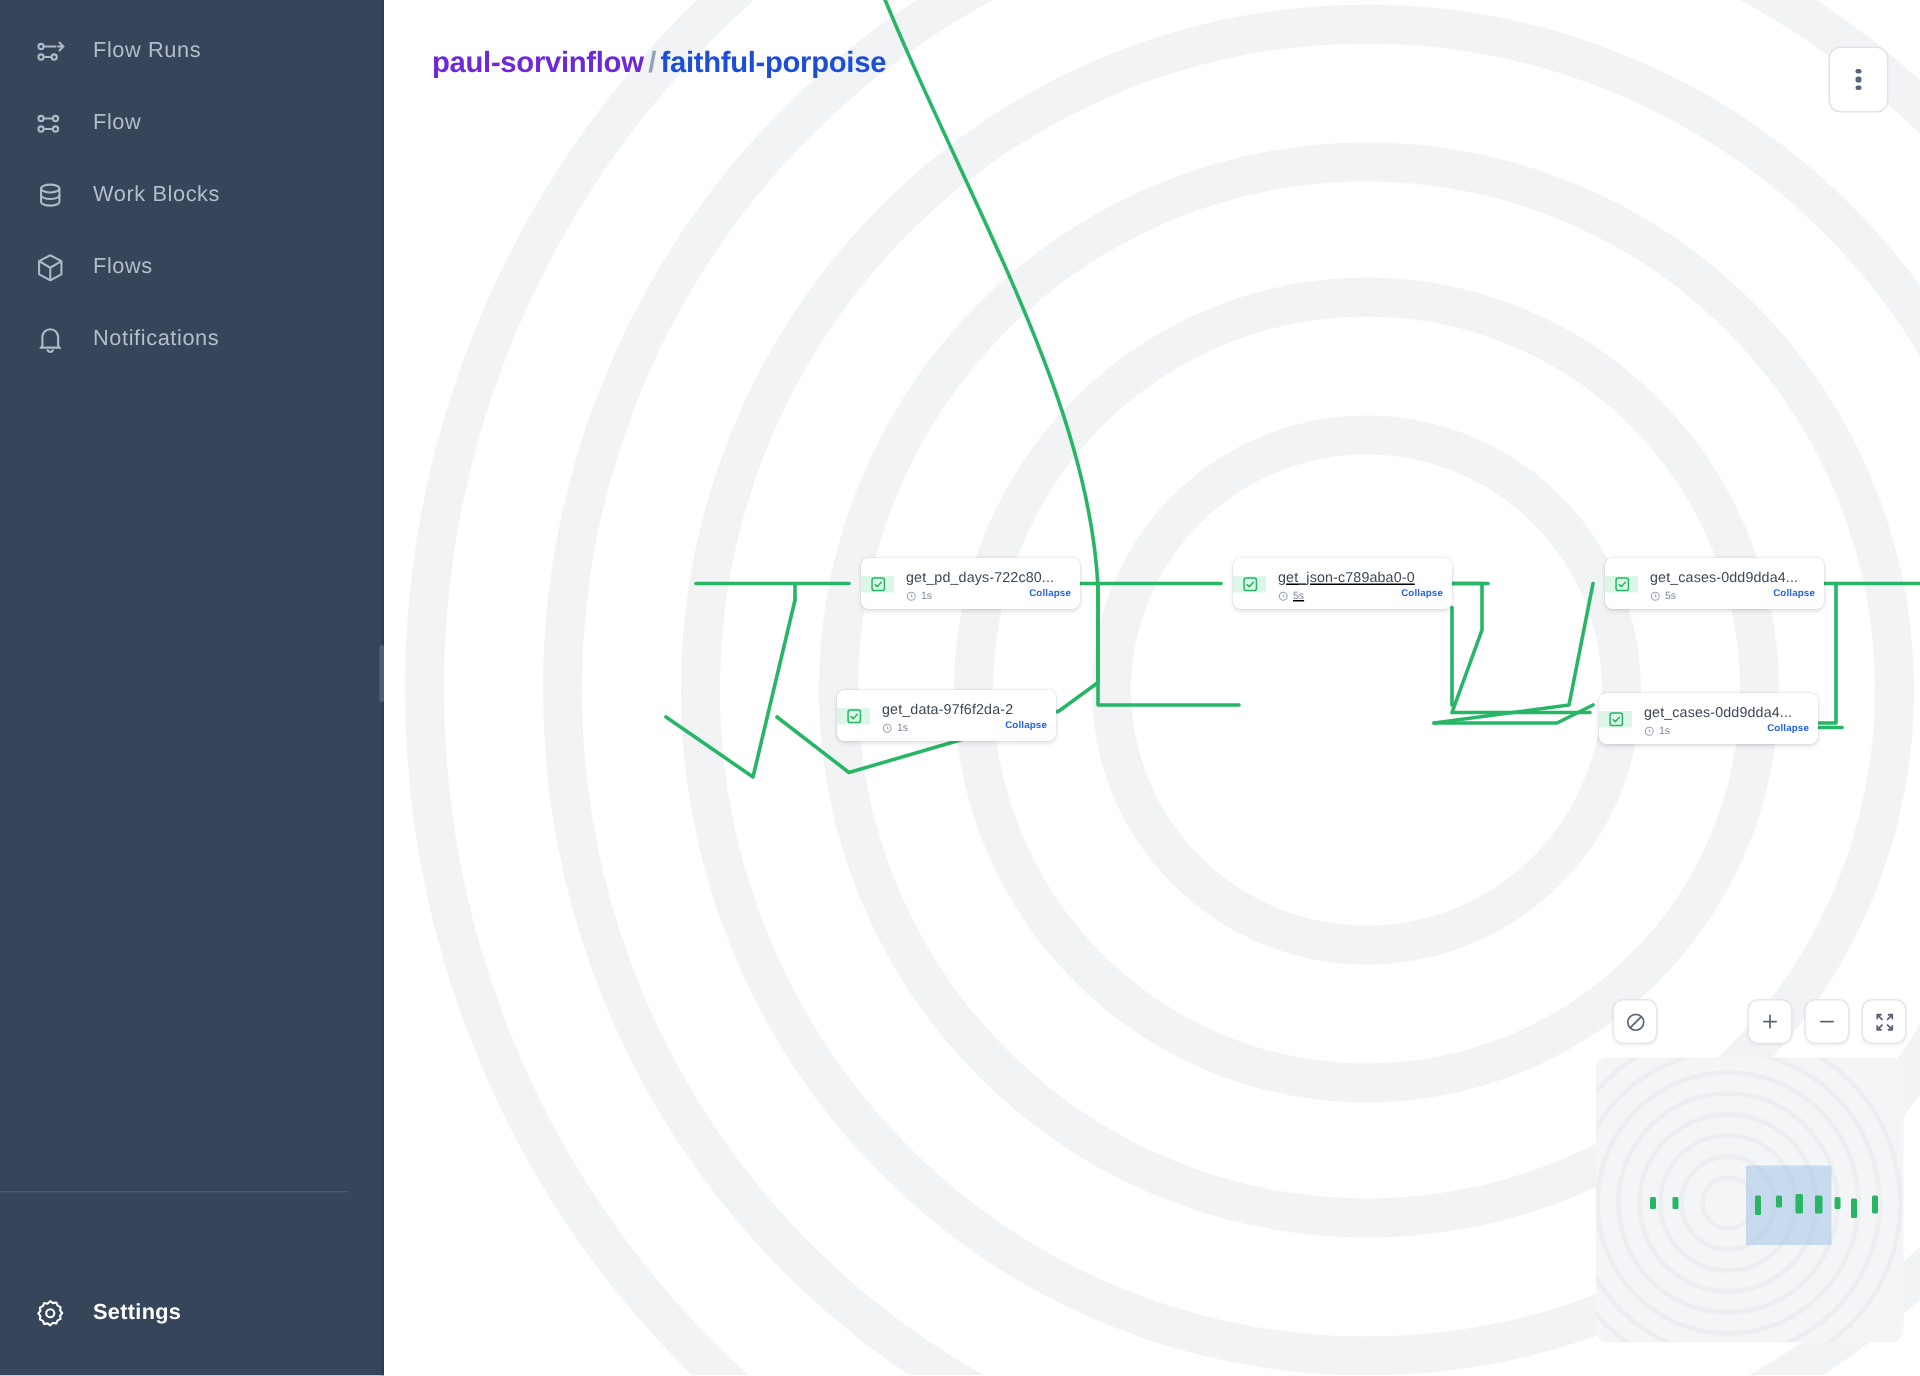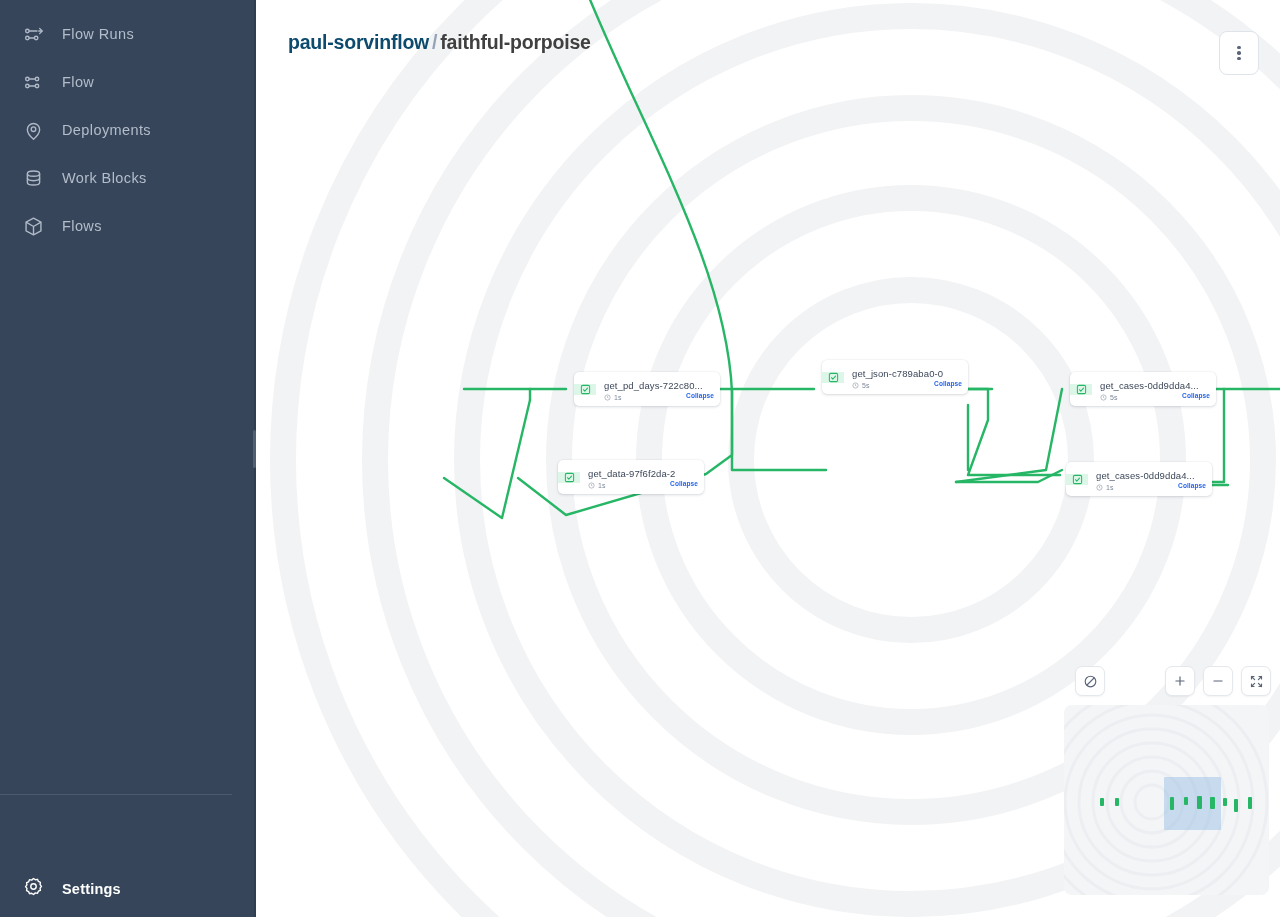--- a/index.html
+++ b/index.html
@@ -37,21 +37,21 @@
   .nav-label { font-size: 14.5px; letter-spacing: .4px; color: #b3bdcb; white-space: nowrap; }
 
   .sidebar-spacer { flex: 1 1 auto; }
   .sidebar-divider {
     height: 1px; background: #4a5a70;
     margin: 0 24px 0 0;
     width: 232px;
   }
   .settings-block { padding: 18px 0 20px 0; }
   .settings-item {
-    display:flex; align-items:flex-end; gap:18px;
+    display:flex; align-items:center; gap:18px;
     height: 44px; padding-left: 22px; cursor:pointer;
   }
   .settings-item .nav-label { color: #ffffff; font-weight: 600; letter-spacing: .2px; }
   .settings-item .nav-icon svg { stroke: #ffffff; }
   .sidebar-edge {
     position:absolute; right:0; top:0; width:2px; height:917px; background:#2f3d50;
   }
   .sidebar-scroll-handle {
     position: absolute; right: 0px; top: 430px;
     width: 3px; height: 38px; border-radius: 2px;
@@ -70,23 +70,23 @@
   .watermark { position:absolute; inset:0; pointer-events:none; }
 
   
   .crumb {
     position: absolute; left: 32px; top: 31px;
     font-size: 19.5px; font-weight: 700;
     letter-spacing: -0.2px;
     z-index: 20;
     white-space: nowrap;
   }
-  .crumb-flow { color: #0c4a6e; cursor: pointer; }
+  .crumb-flow { color: #6d28d9; cursor: pointer; }
   .crumb-sep { color: #94a3b8; font-weight: 600; margin: 0 3px; }
-  .crumb-run { color: #404040; }
+  .crumb-run { color: #1d4ed8; }
 
   .kebab-btn {
     position: absolute; right: 21px; top: 31px;
     width: 40px; height: 44px;
     border: 1px solid #dfe3ea; border-radius: 8px;
     background: #fff; cursor: pointer;
     display:flex; align-items:center; justify-content:center;
     z-index: 20;
   }
   .kebab-dot { width: 3.5px; height: 3.5px; background: #5b657a; border-radius: 50%; display:block; margin: 2px 0; }
@@ -201,29 +201,20 @@
             <circle cx="5" cy="8" r="2"></circle>
               <circle cx="5" cy="16" r="2"></circle>
             <circle cx="16" cy="8" r="2"></circle>
               <circle cx="16" cy="16" r="2"></circle>
             <path d="M7 8h7M7 16h7"></path>
           </svg>
         </span>
         <span class="nav-label">Flow</span>
       </div>
 
-      <div class="nav-item">
-        <span class="nav-icon">
-          <svg viewBox="0 0 24 24" fill="none" stroke="#aeb8c6" stroke-width="1.6">
-            <path d="M12 22s7-6.2 7-11a7 7 0 1 0-14 0c0 4.8 7 11 7 11z"></path>
-            <circle cx="12" cy="10.5" r="2.6"></circle>
-          </svg>
-        </span>
-        <span class="nav-label">Deployments</span>
-      </div>
 
       <div class="nav-item">
         <span class="nav-icon">
           <svg viewBox="0 0 24 24" fill="none" stroke="#aeb8c6" stroke-width="1.6">
             <ellipse cx="12" cy="6.5" rx="7" ry="3"></ellipse>
             <path d="M5 6.5v5c0 1.7 3.1 3 7 3s7-1.3 7-3v-5"></path>
             <path d="M5 11.5v5c0 1.7 3.1 3 7 3s7-1.3 7-3v-5"></path>
           </svg>
         </span>
         <span class="nav-label">Work Blocks</span>
@@ -232,20 +223,29 @@
       <div class="nav-item">
         <span class="nav-icon">
           <svg viewBox="0 0 24 24" fill="none" stroke="#aeb8c6" stroke-width="1.6" stroke-linejoin="round">
             <path d="M12 2.5 20.5 7v10L12 21.5 3.5 17V7z"></path>
             <path d="M12 12v9.5M12 12 3.5 7M12 12l8.5-5"></path>
           </svg>
         </span>
         <span class="nav-label">Flows</span>
       </div>
 
+      <div class="nav-item">
+        <span class="nav-icon">
+          <svg viewBox="0 0 24 24" fill="none" stroke="#aeb8c6" stroke-width="1.6" stroke-linecap="round">
+            <path d="M6 16.5V10a6 6 0 1 1 12 0v6.5l1 1.5H5z"></path>
+            <path d="M10 20a2.2 2.2 0 0 0 4 0"></path>
+          </svg>
+        </span>
+        <span class="nav-label">Notifications</span>
+      </div>
     </div>
 
     <div class="sidebar-spacer"></div>
     <div class="sidebar-divider"></div>
 
     <div class="settings-block">
       <div class="settings-item">
         <span class="nav-icon">
           <svg viewBox="0 0 24 24" fill="none" stroke="#ffffff" stroke-width="1.6" stroke-linejoin="round">
             <path d="M12 2.8l2.1 1.5 2.5-.5 1 2.4 2.3 1.1-.4 2.5 1.6 2-1.6 2 .4 2.5-2.3 1.1-1 2.4-2.5-.5L12 21.2l-2.1-1.5-2.5.5-1-2.4-2.3-1.1.4-2.5-1.6-2 1.6-2-.4-2.5 2.3-1.1 1-2.4 2.5.5z"></path>
@@ -346,21 +346,21 @@
             <div class="node-meta">
               <svg viewBox="0 0 24 24" fill="none" stroke="#9aa4b2" stroke-width="2.4">
                 <circle cx="12" cy="12" r="9"></circle>
                 <path d="M12 7.5V12l3 2"></path>
               </svg>
               <span class="node-dur">1s</span>
             </div>
             <span class="node-collapse">Collapse</span>
           </div>
         </div>
-        <div class="node" style="left: 566px; top: 360px; width: 146px;">
+        <div class="node" style="left: 566px; top: 372px; width: 146px; text-decoration: underline;">
           <div class="node-icon-box">
             <svg viewBox="0 0 24 24" fill="none" stroke="#26b665" stroke-width="2.2" stroke-linecap="round" stroke-linejoin="round">
               <rect x="3" y="3" width="18" height="18" rx="3"></rect>
               <path d="M7.5 12.5l3 3 6-6.5"></path>
             </svg>
           </div>
           <div class="node-body">
             <div class="node-title">get_json-c789aba0-0</div>
             <div class="node-meta">
               <svg viewBox="0 0 24 24" fill="none" stroke="#9aa4b2" stroke-width="2.4">

